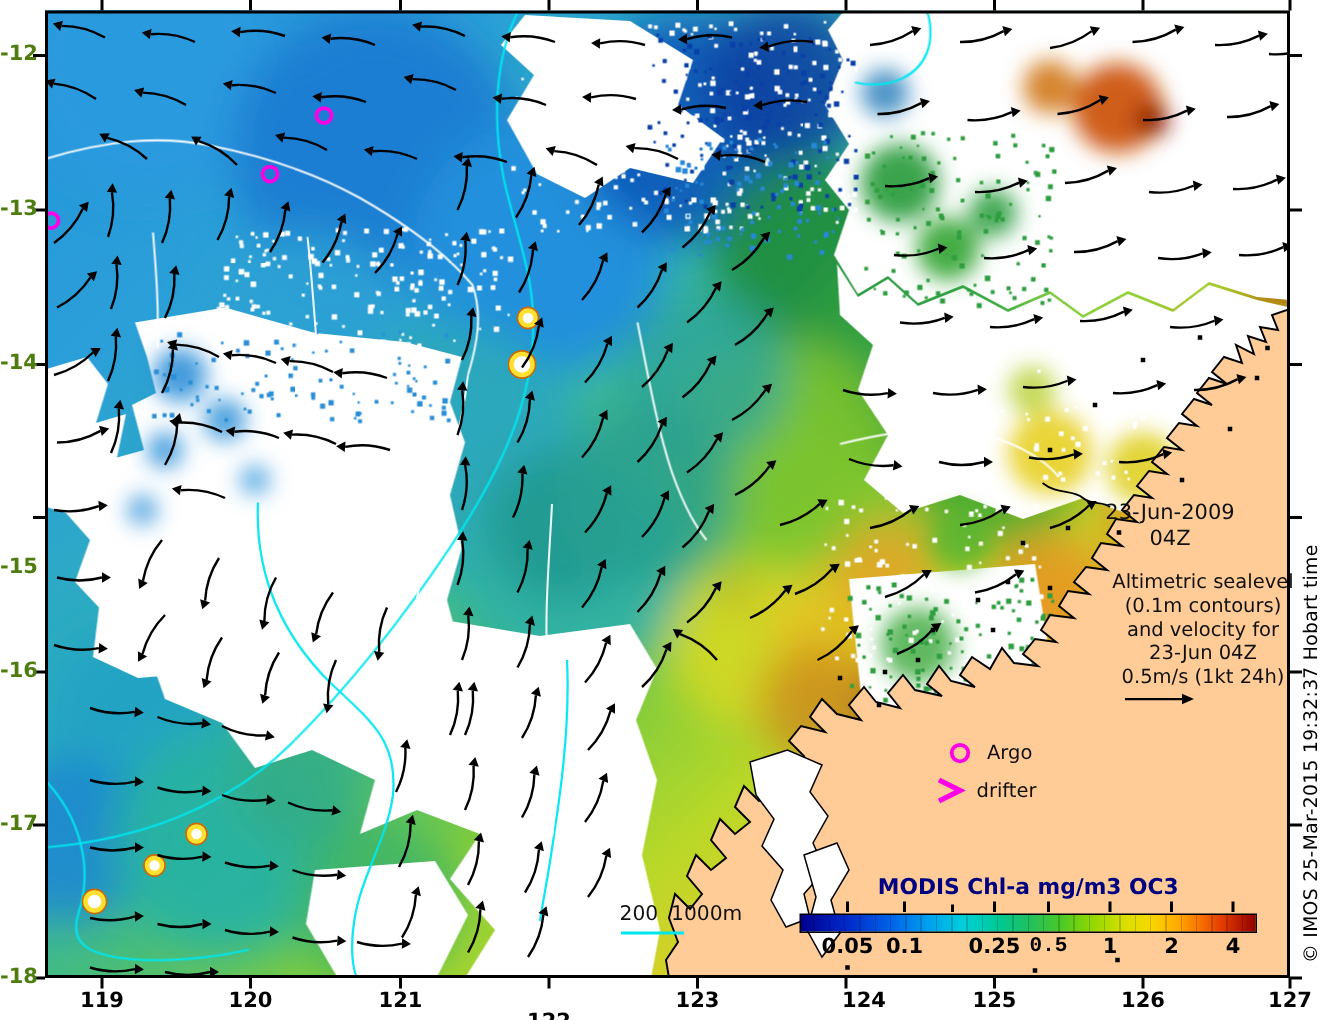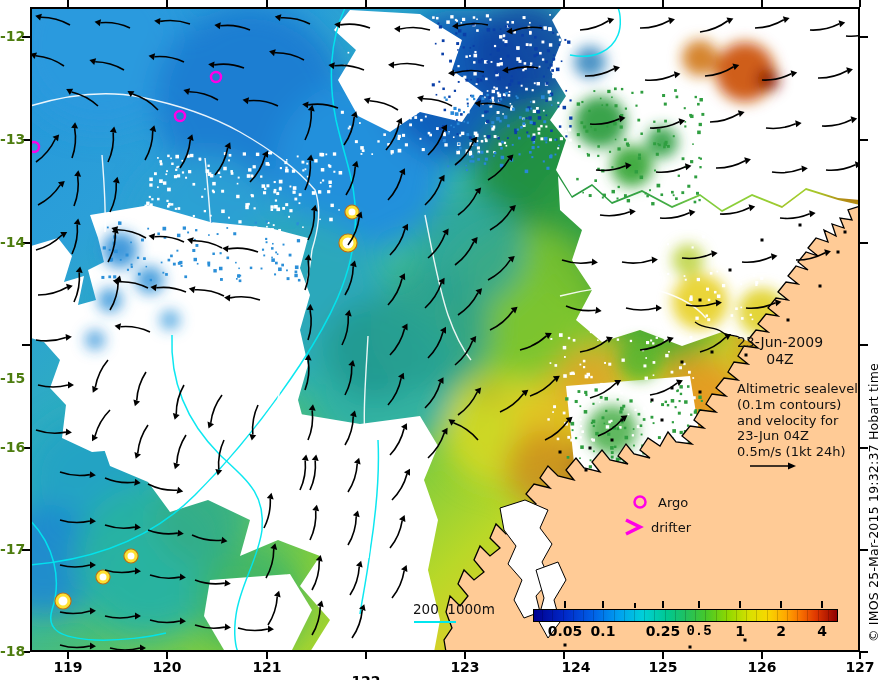--- a/index.html
+++ b/index.html
@@ -5,21 +5,21 @@
   html,body{margin:0;padding:0;background:#fff;}
   #page{position:relative;width:880px;height:680px;background:#ffffff;overflow:hidden;
         font-family:"DejaVu Sans","Liberation Sans",sans-serif;}
   #mapwrap{position:absolute;left:30px;top:7px;width:830px;height:645px;}
   #mapsvg{position:absolute;left:0;top:0;}
   #frame{position:absolute;left:30px;top:7px;width:830px;height:645px;
          border:2px solid #000;box-sizing:border-box;pointer-events:none;z-index:5;}
   .tick{position:absolute;background:#000;z-index:6;}
   .xlab{position:absolute;width:40px;text-align:center;font-size:14px;font-weight:bold;color:#000;z-index:6;}
   .ylab{position:absolute;width:27px;font-size:14px;font-weight:bold;color:#4d7c0f;z-index:6;}
-  .ann{position:absolute;color:#111;z-index:7;}
+  .ann{position:absolute;color:#111;z-index:7;text-align:center;}
   #date-block{left:714px;top:334px;width:132px;text-align:center;font-size:14px;line-height:17px;}
   #info-block{left:737px;top:381px;width:130px;font-size:13px;line-height:15.8px;}
   #argo-label{left:658px;top:495px;font-size:13px;}
   #drifter-label{left:651px;top:520px;font-size:13px;}
   #depth-label{left:413px;top:601px;font-size:13.5px;white-space:pre;}
   #cb-title{position:absolute;left:533px;top:584px;width:305px;text-align:center;
             font-size:14.5px;font-weight:bold;color:#000080;z-index:7;}
   #colorbar{position:absolute;left:533px;top:609px;width:305px;height:13px;z-index:7;
             border:1px solid #000;box-sizing:border-box;
             background:linear-gradient(90deg,#000090 0%,#0028c8 10%,#0064e8 20%,#00a0f0 28%,
@@ -1951,20 +1951,21 @@
     <div>(0.1m contours)</div>
     <div>and velocity for</div>
     <div>23-Jun 04Z</div>
     <div>0.5m/s (1kt 24h)</div>
   </div>
 
   <div class="ann" id="argo-label">Argo</div>
   <div class="ann" id="drifter-label">drifter</div>
   <div class="ann" id="depth-label">200  1000m</div>
 
+  <div id="cb-title">MODIS Chl-a mg/m3 OC3</div>
   <div id="colorbar"></div>
   <div id="cb-segments"></div>
   <div id="cb-labels">
       <div class="cb-tick" style="left: 564px;"></div>
       <div class="cb-lab" style="left: 541px;">0.05</div>
       <div class="cb-tick" style="left: 602px;"></div>
       <div class="cb-lab" style="left: 579px;">0.1</div>
       <div class="cb-tick" style="left: 662px;"></div>
       <div class="cb-lab" style="left: 639px;">0.25</div>
       <div class="cb-tick" style="left: 698px;"></div>

